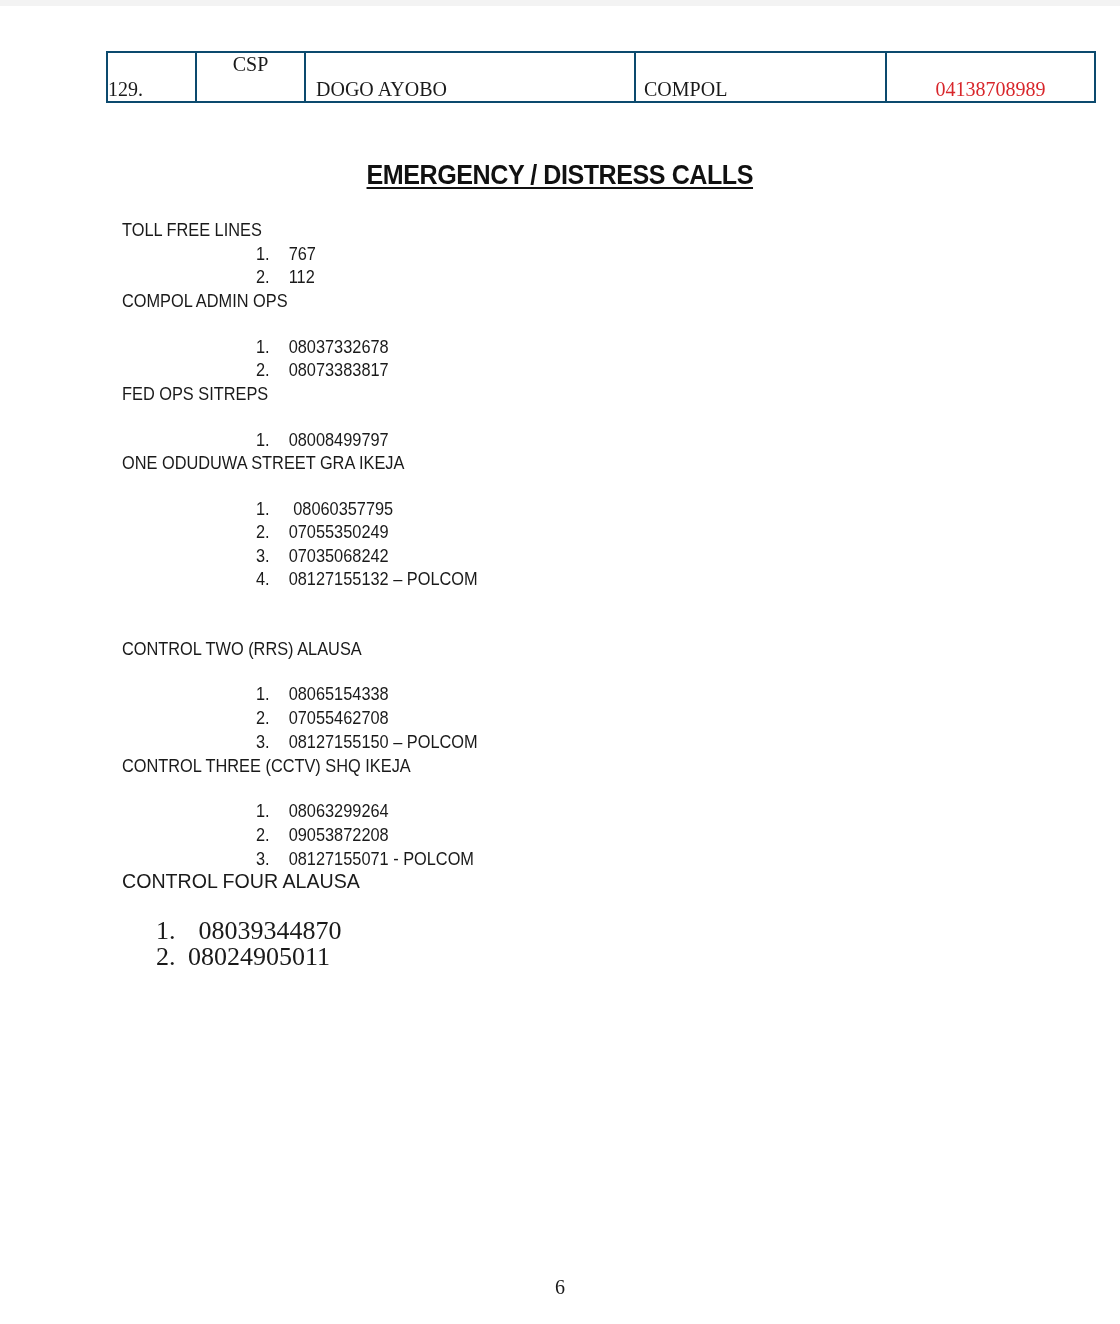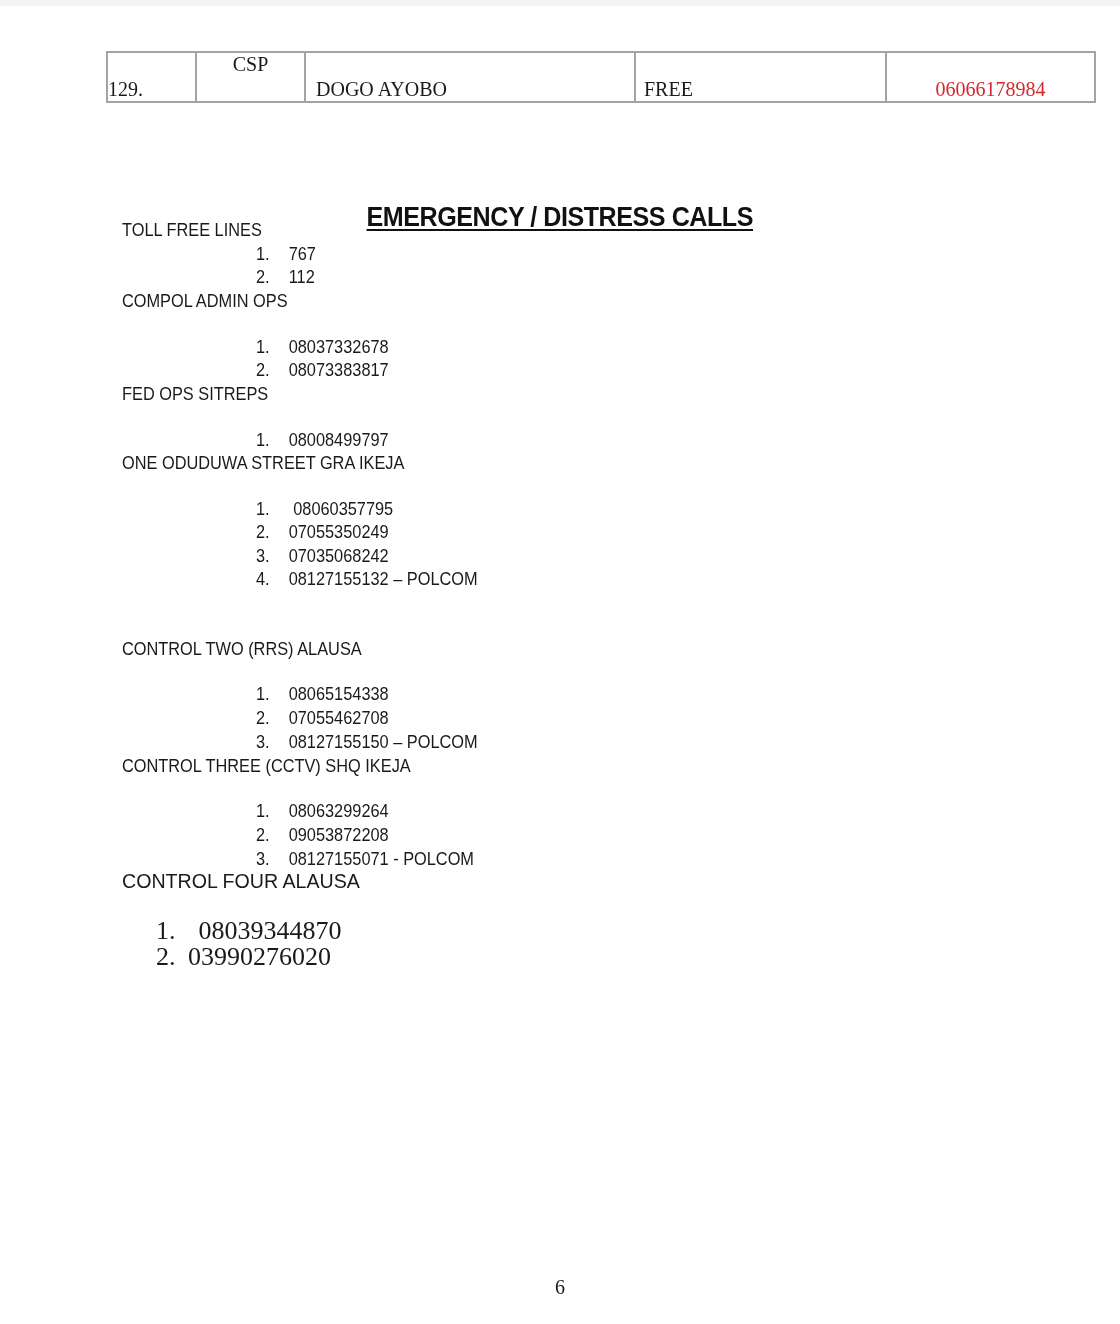--- a/index.html
+++ b/index.html
@@ -5,34 +5,34 @@
     html, body { margin: 0; padding: 0; }
     body {
       width: 1120px; height: 1324px; background: #ffffff; position: relative;
       overflow: hidden; color: #1a1a1a;
     }
     .topstrip { position: absolute; left: 0; top: 0; width: 1120px; height: 6px; background: #f3f3f3; }
     table.dir {
       position: absolute; left: 106px; top: 51px; width: 990px; height: 52px;
       border-collapse: collapse; font-family: "Liberation Serif", serif; font-size: 20px;
     }
-    table.dir td { border: 2px solid #a3a3a3; padding: 0; vertical-align: bottom; position: relative; }
+    table.dir td { border: 2px solid #0c4a6e; padding: 0; vertical-align: bottom; position: relative; }
     .c1 { width: 84px; text-align: left; padding-right: 3px !important; }
     .c2 { width: 107px; vertical-align: top !important; text-align: center; }
     .c3 { width: 318px; padding-left: 10px !important; }
     .c4 { width: 241px; padding-left: 8px !important; }
     .c5 { text-align: center; }
     .red { color: #d8262b; }
     .cell-top { position: absolute; top: 0px; left: 0; right: 0; text-align: center; }
     .cell-bot { display: block; line-height: 24px; }
 
     .title {
       position: absolute; left: 0; width: 1120px; top: 160px; text-align: center;
       font-family: "Liberation Sans", sans-serif; font-weight: bold; font-size: 27px;
-      letter-spacing: -0.5px; color: #111; margin-top: 42px;
+      letter-spacing: -0.5px; color: #111;
     }
     .title span { text-decoration: underline; text-decoration-thickness: 2px; text-underline-offset: 3px; transform: scaleX(0.93); display: inline-block; }
 
     .sec, .item {
       position: absolute; font-family: "Liberation Sans", sans-serif; font-size: 19px;
       color: #1a1a1a; white-space: nowrap; transform-origin: left center;
     }
     .sec { left: 122px; transform: scaleX(0.86); }
     .sec.big { font-size: 20px; transform: scaleX(0.98); }
     .item { left: 256px; transform: scaleX(0.86); }
@@ -58,24 +58,24 @@
     <td class="c1">
           <span class="cell-bot">129.</span>
         </td>
     <td class="c2">
           <span class="cell-top">CSP</span>
         </td>
     <td class="c3">
           <span class="cell-bot">DOGO AYOBO</span>
         </td>
     <td class="c4">
-          <span class="cell-bot">FREE</span>
+          <span class="cell-bot">COMPOL</span>
         </td>
     <td class="c5 red">
-          <span class="cell-bot">06066178984</span>
+          <span class="cell-bot">04138708989</span>
         </td>
   </tr>
 </tbody>
   </table>
 
 <div class="title"><span>EMERGENCY / DISTRESS CALLS</span></div>
 
 <div class="sec" style="top:219px">TOLL FREE LINES</div>
 <div class="item" style="top:243px"><span class="num">1.</span><span>767</span></div>
 <div class="item" style="top:266px"><span class="num">2.</span><span>112</span></div>
@@ -98,15 +98,15 @@
 <div class="item" style="top:707px"><span class="num">2.</span><span>07055462708</span></div>
 <div class="item" style="top:731px"><span class="num">3.</span><span>08127155150 – POLCOM</span></div>
 
 <div class="sec" style="top:755px">CONTROL THREE (CCTV) SHQ IKEJA</div>
 <div class="item" style="top:800px"><span class="num">1.</span><span>08063299264</span></div>
 <div class="item" style="top:824px"><span class="num">2.</span><span>09053872208</span></div>
 <div class="item" style="top:848px"><span class="num">3.</span><span>08127155071 -  POLCOM</span></div>
 
 <div class="sec big" style="top:870px">CONTROL FOUR ALAUSA</div>
 <div class="serif-item" style="top:916px"><span class="num">1.</span><span> 08039344870</span></div>
-<div class="serif-item" style="top:942px"><span class="num" style="width:32px">2.</span><span>03990276020</span></div>
+<div class="serif-item" style="top:942px"><span class="num" style="width:32px">2.</span><span>08024905011</span></div>
 
 <div class="pageno">6</div>
 
 </body></html>

